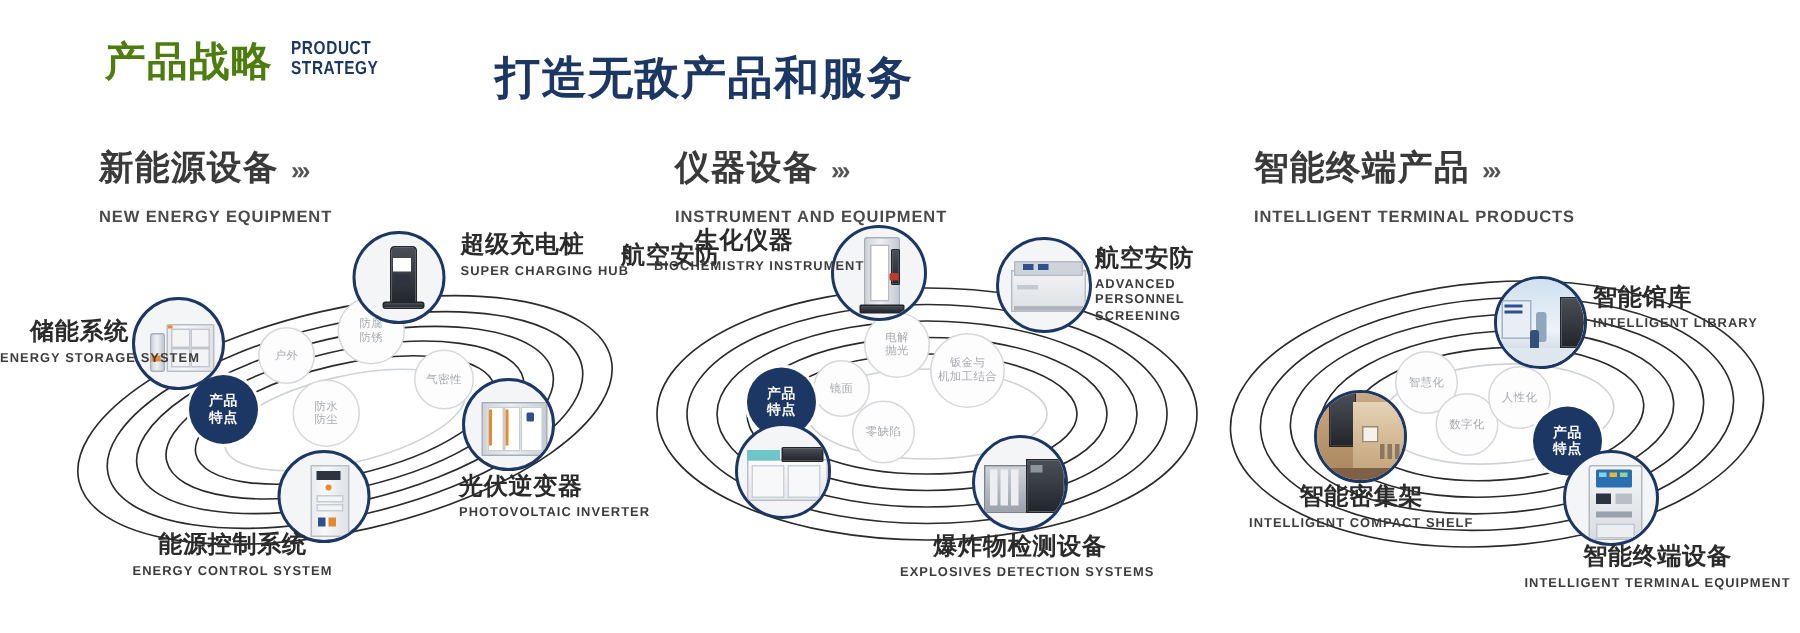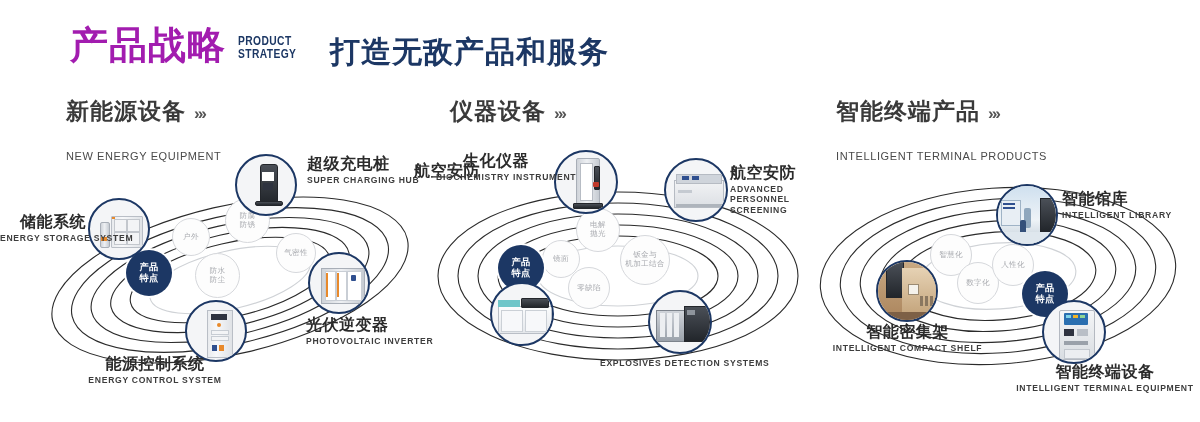--- a/index.html
+++ b/index.html
@@ -8,39 +8,39 @@
     background:#ffffff;
     font-family:"Liberation Sans", sans-serif;
     overflow:hidden;
     position:relative;
   }
   .stage{position:absolute;left:0;top:0;width:1200px;height:422px;}
 
   
   .header{position:absolute;left:70px;top:26px;display:flex;align-items:flex-end;gap:12px;}
   .h-cn{
-    font-size:38px;font-weight:bold;color:#a21caf;letter-spacing:1px;
+    font-size:27px;font-weight:bold;color:#4d7c0f;letter-spacing:1px;
     line-height:1;
   }
   .h-en{
     font-size:12.5px;font-weight:bold;color:#1c3764;line-height:1.05;
     letter-spacing:.5px;transform:scaleX(.82);transform-origin:left bottom;
     padding-bottom:3px;
   }
   .h-en div{white-space:nowrap;}
   .h-slogan{
     position:absolute;left:330px;top:32px;
     font-size:30px;font-weight:bold;color:#1c3764;letter-spacing:1px;
   }
 
   
   .sec-head{position:absolute;}
   .sec-cn{font-size:23px;font-weight:bold;color:#3a3a3a;letter-spacing:1px;white-space:nowrap;}
   .sec-cn .chev{color:#555;font-size:17px;letter-spacing:-2px;margin-left:8px;font-weight:bold;}
-  .sec-en{font-size:11px;font-weight:normal;color:#4a4a4a;letter-spacing:.6px;margin-top:23px;white-space:nowrap;}
+  .sec-en{font-size:11px;font-weight:bold;color:#4a4a4a;letter-spacing:.6px;margin-top:12px;white-space:nowrap;}
 
   
   .cluster{position:absolute;width:400px;height:260px;}
   .orbits{position:absolute;left:0;top:0;width:400px;height:260px;}
 
   
   .node{
     position:absolute;border-radius:50%;
     border:2.5px solid #1c3764;
     background:#f4f5f7;
@@ -102,20 +102,21 @@
     <div class="sec-cn">
       <span>新能源设备</span><span class="chev">›››</span>
     </div>
     <div class="sec-en">NEW ENERGY EQUIPMENT</div>
   </div>
 
   <div class="sec-head" style="left:450px;top:96px;">
     <div class="sec-cn">
       <span>仪器设备</span><span class="chev">›››</span>
     </div>
+    <div class="sec-en">INSTRUMENT AND EQUIPMENT</div>
   </div>
 
   <div class="sec-head" style="left:836px;top:96px;">
     <div class="sec-cn">
       <span>智能终端产品</span><span class="chev">›››</span>
     </div>
     <div class="sec-en">INTELLIGENT TERMINAL PRODUCTS</div>
   </div>
 
   <div class="cluster" style="left:30px;top:150px;">
@@ -215,21 +216,21 @@
       </g>
     </svg>
 
     <div class="feat" style="left:122px;top:90px;width:38px;height:38px;">
         <span>镜面</span>
       </div>
     <div class="feat" style="left:156px;top:58px;width:44px;height:44px;">
         <span style="white-space:pre-line">电解
 抛光</span>
       </div>
-    <div class="feat" style="left:200px;top:85px;width:50px;height:50px;align-items:center;">
+    <div class="feat" style="left:200px;top:72px;width:50px;height:50px;align-items:center;">
         <span style="white-space:pre-line">钣金与
 机加工结合</span>
       </div>
     <div class="feat" style="left:148px;top:117px;width:42px;height:42px;">
         <span>零缺陷</span>
       </div>
     <div class="feat core" style="left:78px;top:95px;width:46px;height:46px;">
       <span><span>产品</span><br><span>特点</span></span>
     </div>
 
@@ -264,20 +265,21 @@
 
     <div class="node" style="left:228px;top:140px;width:64px;height:64px;">
       <div class="dev" style="left:6px;top:18px;width:28px;height:30px;background:linear-gradient(180deg,#cfd3d9,#9ba2ab);border:1px solid #7d838c;"></div>
       <div class="dev" style="left:10px;top:21px;width:5px;height:24px;background:#eceef1;"></div>
       <div class="dev" style="left:17px;top:21px;width:5px;height:24px;background:#eceef1;"></div>
       <div class="dev" style="left:24px;top:21px;width:5px;height:24px;background:#eceef1;"></div>
       <div class="dev dk" style="left:34px;top:14px;width:24px;height:34px;"></div>
       <div class="dev" style="left:37px;top:18px;width:8px;height:5px;background:#8e949c;"></div>
     </div>
     <div class="nlabel ta-c" style="left:180px;top:206px;width:160px;">
+      <div class="cn">爆炸物检测设备</div>
       <div class="en">EXPLOSIVES DETECTION SYSTEMS</div>
     </div>
 
     <div class="node" style="left:70px;top:132px;width:64px;height:64px;">
       <div class="dev" style="left:6px;top:22px;width:52px;height:26px;background:linear-gradient(180deg,#fbfcfd,#e4e7eb);border:1px solid #b9bec6;"></div>
       <div class="dev tealtop" style="left:6px;top:16px;width:22px;height:7px;"></div>
       <div class="dev dk" style="left:29px;top:14px;width:26px;height:8px;border-radius:1px;"></div>
       <div class="dev" style="left:9px;top:26px;width:20px;height:20px;background:#f7f8fa;border:1px solid #cbd0d6;"></div>
       <div class="dev" style="left:33px;top:26px;width:20px;height:20px;background:#f7f8fa;border:1px solid #cbd0d6;"></div>
       <div class="dev tealtop" style="left:11px;top:19px;width:5px;height:2px;"></div>

